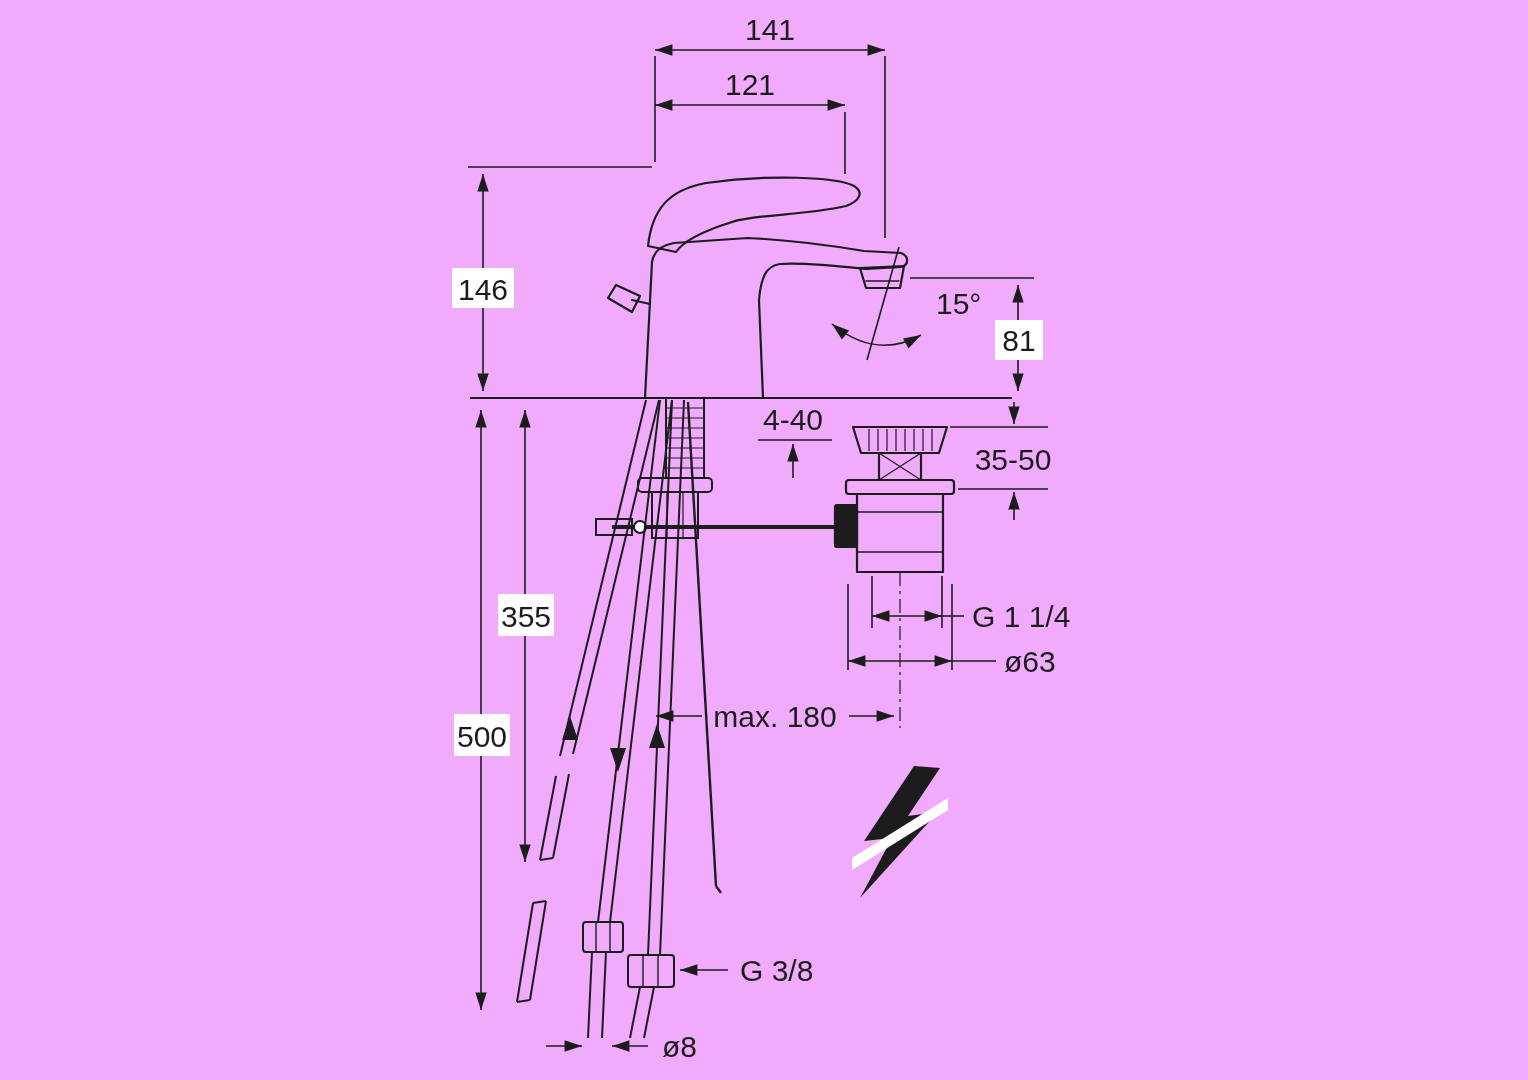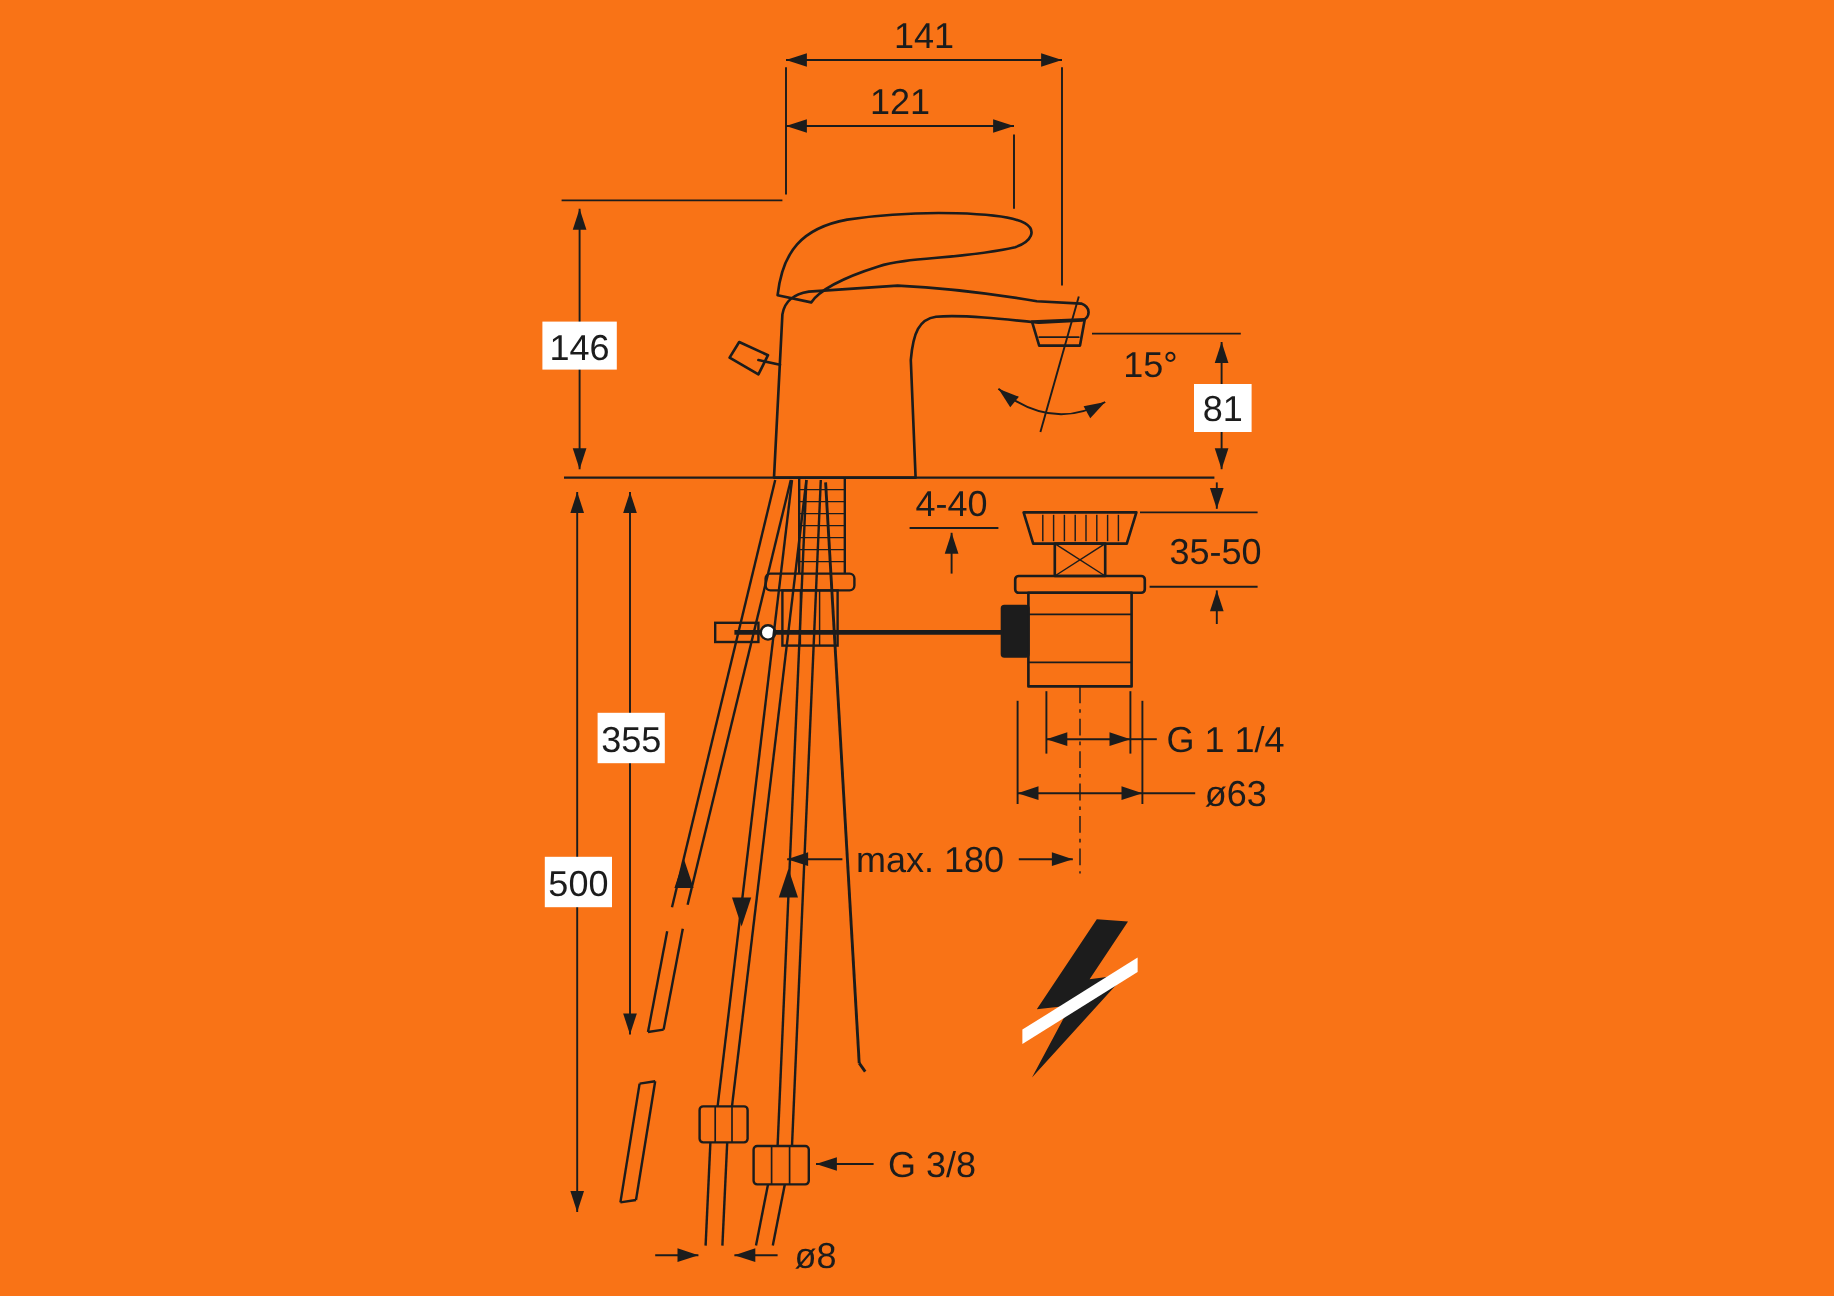--- a/index.html
+++ b/index.html
@@ -8,21 +8,21 @@
     background: #ffffff;
     width: 1528px;
     height: 1080px;
     overflow: hidden;
     font-family: "Liberation Sans", sans-serif;
   }
   .canvas {
     position: relative;
     width: 1528px;
     height: 1080px;
-    background: #f97316;
+    background: #f0abfc;
   }
   svg {
     display: block;
   }
   text {
     font-family: "Liberation Sans", sans-serif;
     font-size: 30px;
     fill: #1c1c1c;
   }
 </style>

